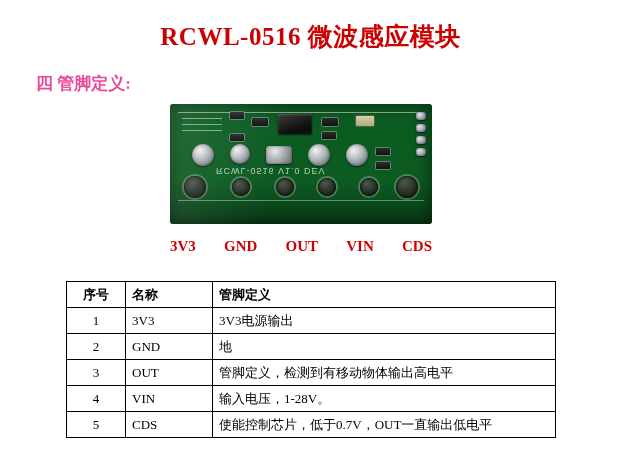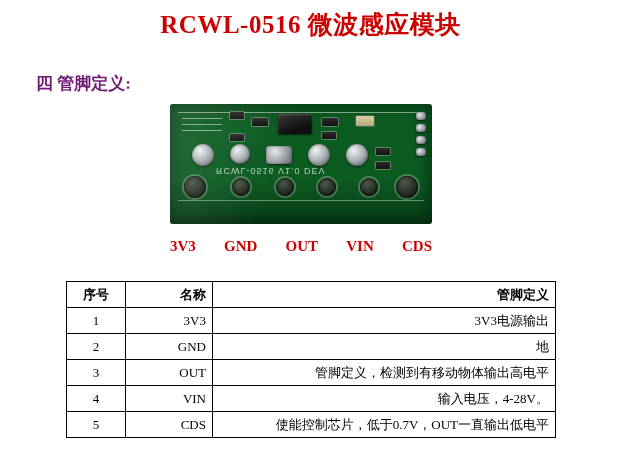--- a/index.html
+++ b/index.html
@@ -14,35 +14,35 @@
     overflow: hidden;
     position: relative;
   }
   .page {
     position: relative;
     width: 621px;
     height: 463px;
   }
   .doc-title {
     position: absolute;
-    top: 8px;
+    top: 20px;
     left: 0;
     width: 621px;
     text-align: center;
     color: #cc0000;
     font-size: 25px;
     font-weight: bold;
     font-family: "Liberation Serif", serif;
     letter-spacing: 0.5px;
   }
   .section-heading {
     position: absolute;
     top: 72px;
     left: 36px;
-    color: #701a75;
+    color: #ec4899;
     font-size: 17px;
     font-weight: bold;
     font-family: "Liberation Serif", serif;
   }
 
   
   .board-wrap {
     position: absolute;
     top: 104px;
     left: 170px;
@@ -143,22 +143,22 @@
   }
   .pin-table th, .pin-table td {
     border: 1px solid #000;
     height: 25px;
     padding: 0 6px;
     color: #000;
     font-weight: normal;
   }
   .pin-table th { font-weight: bold; }
   .col-no { width: 46px; text-align: center; }
-  .col-name { width: 74px; text-align: right; }
-  .col-def { text-align: right; }
+  .col-name { width: 74px; text-align: left; }
+  .col-def { text-align: left; }
   .pin-table thead th.col-def { }
 </style>
 </head>
 <body>
 
 <div class="page">
 
   <div class="doc-title">RCWL-0516 微波感应模块</div>
 
   <div class="section-heading">四 管脚定义:</div>
@@ -233,21 +233,21 @@
         <td class="col-def">地</td>
       </tr>
       <tr>
         <td class="col-no">3</td>
         <td class="col-name">OUT</td>
         <td class="col-def">管脚定义，检测到有移动物体输出高电平</td>
       </tr>
       <tr>
         <td class="col-no">4</td>
         <td class="col-name">VIN</td>
-        <td class="col-def">输入电压，4-28V。</td>
+        <td class="col-def">输入电压，1-28V。</td>
       </tr>
       <tr>
         <td class="col-no">5</td>
         <td class="col-name">CDS</td>
         <td class="col-def">使能控制芯片，低于0.7V，OUT一直输出低电平</td>
       </tr>
     </tbody>
   </table>
 
 </div>

